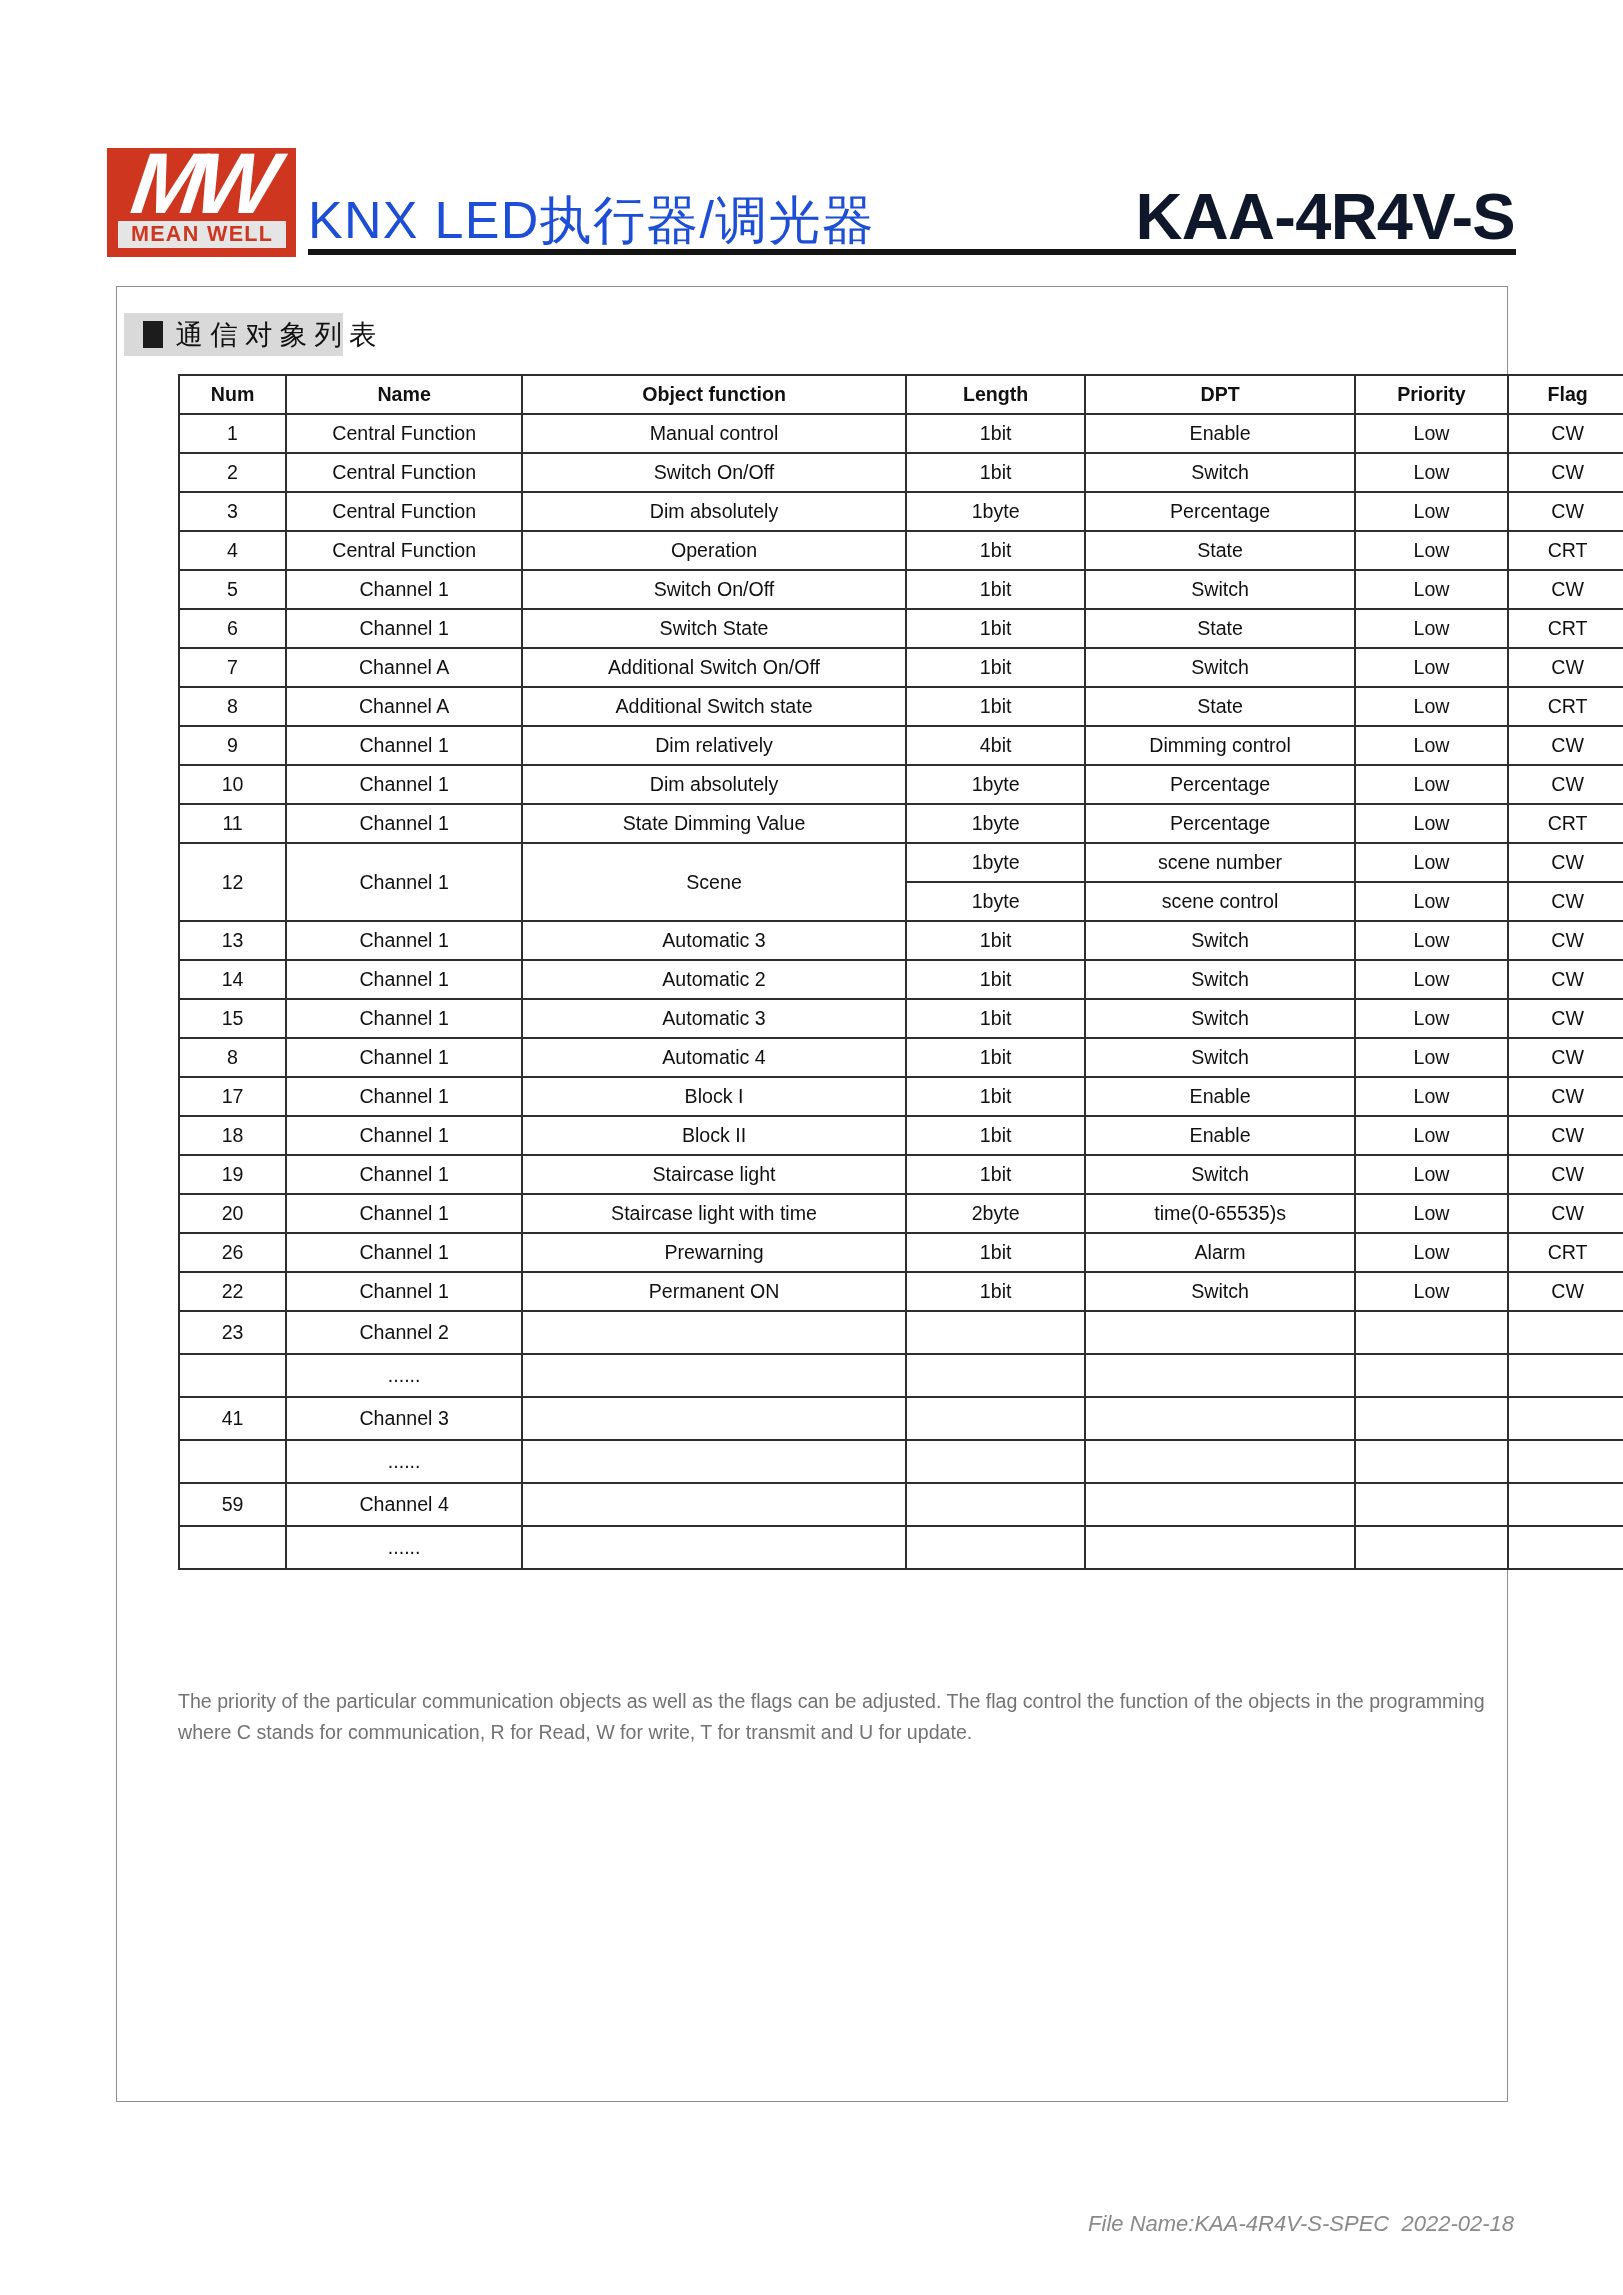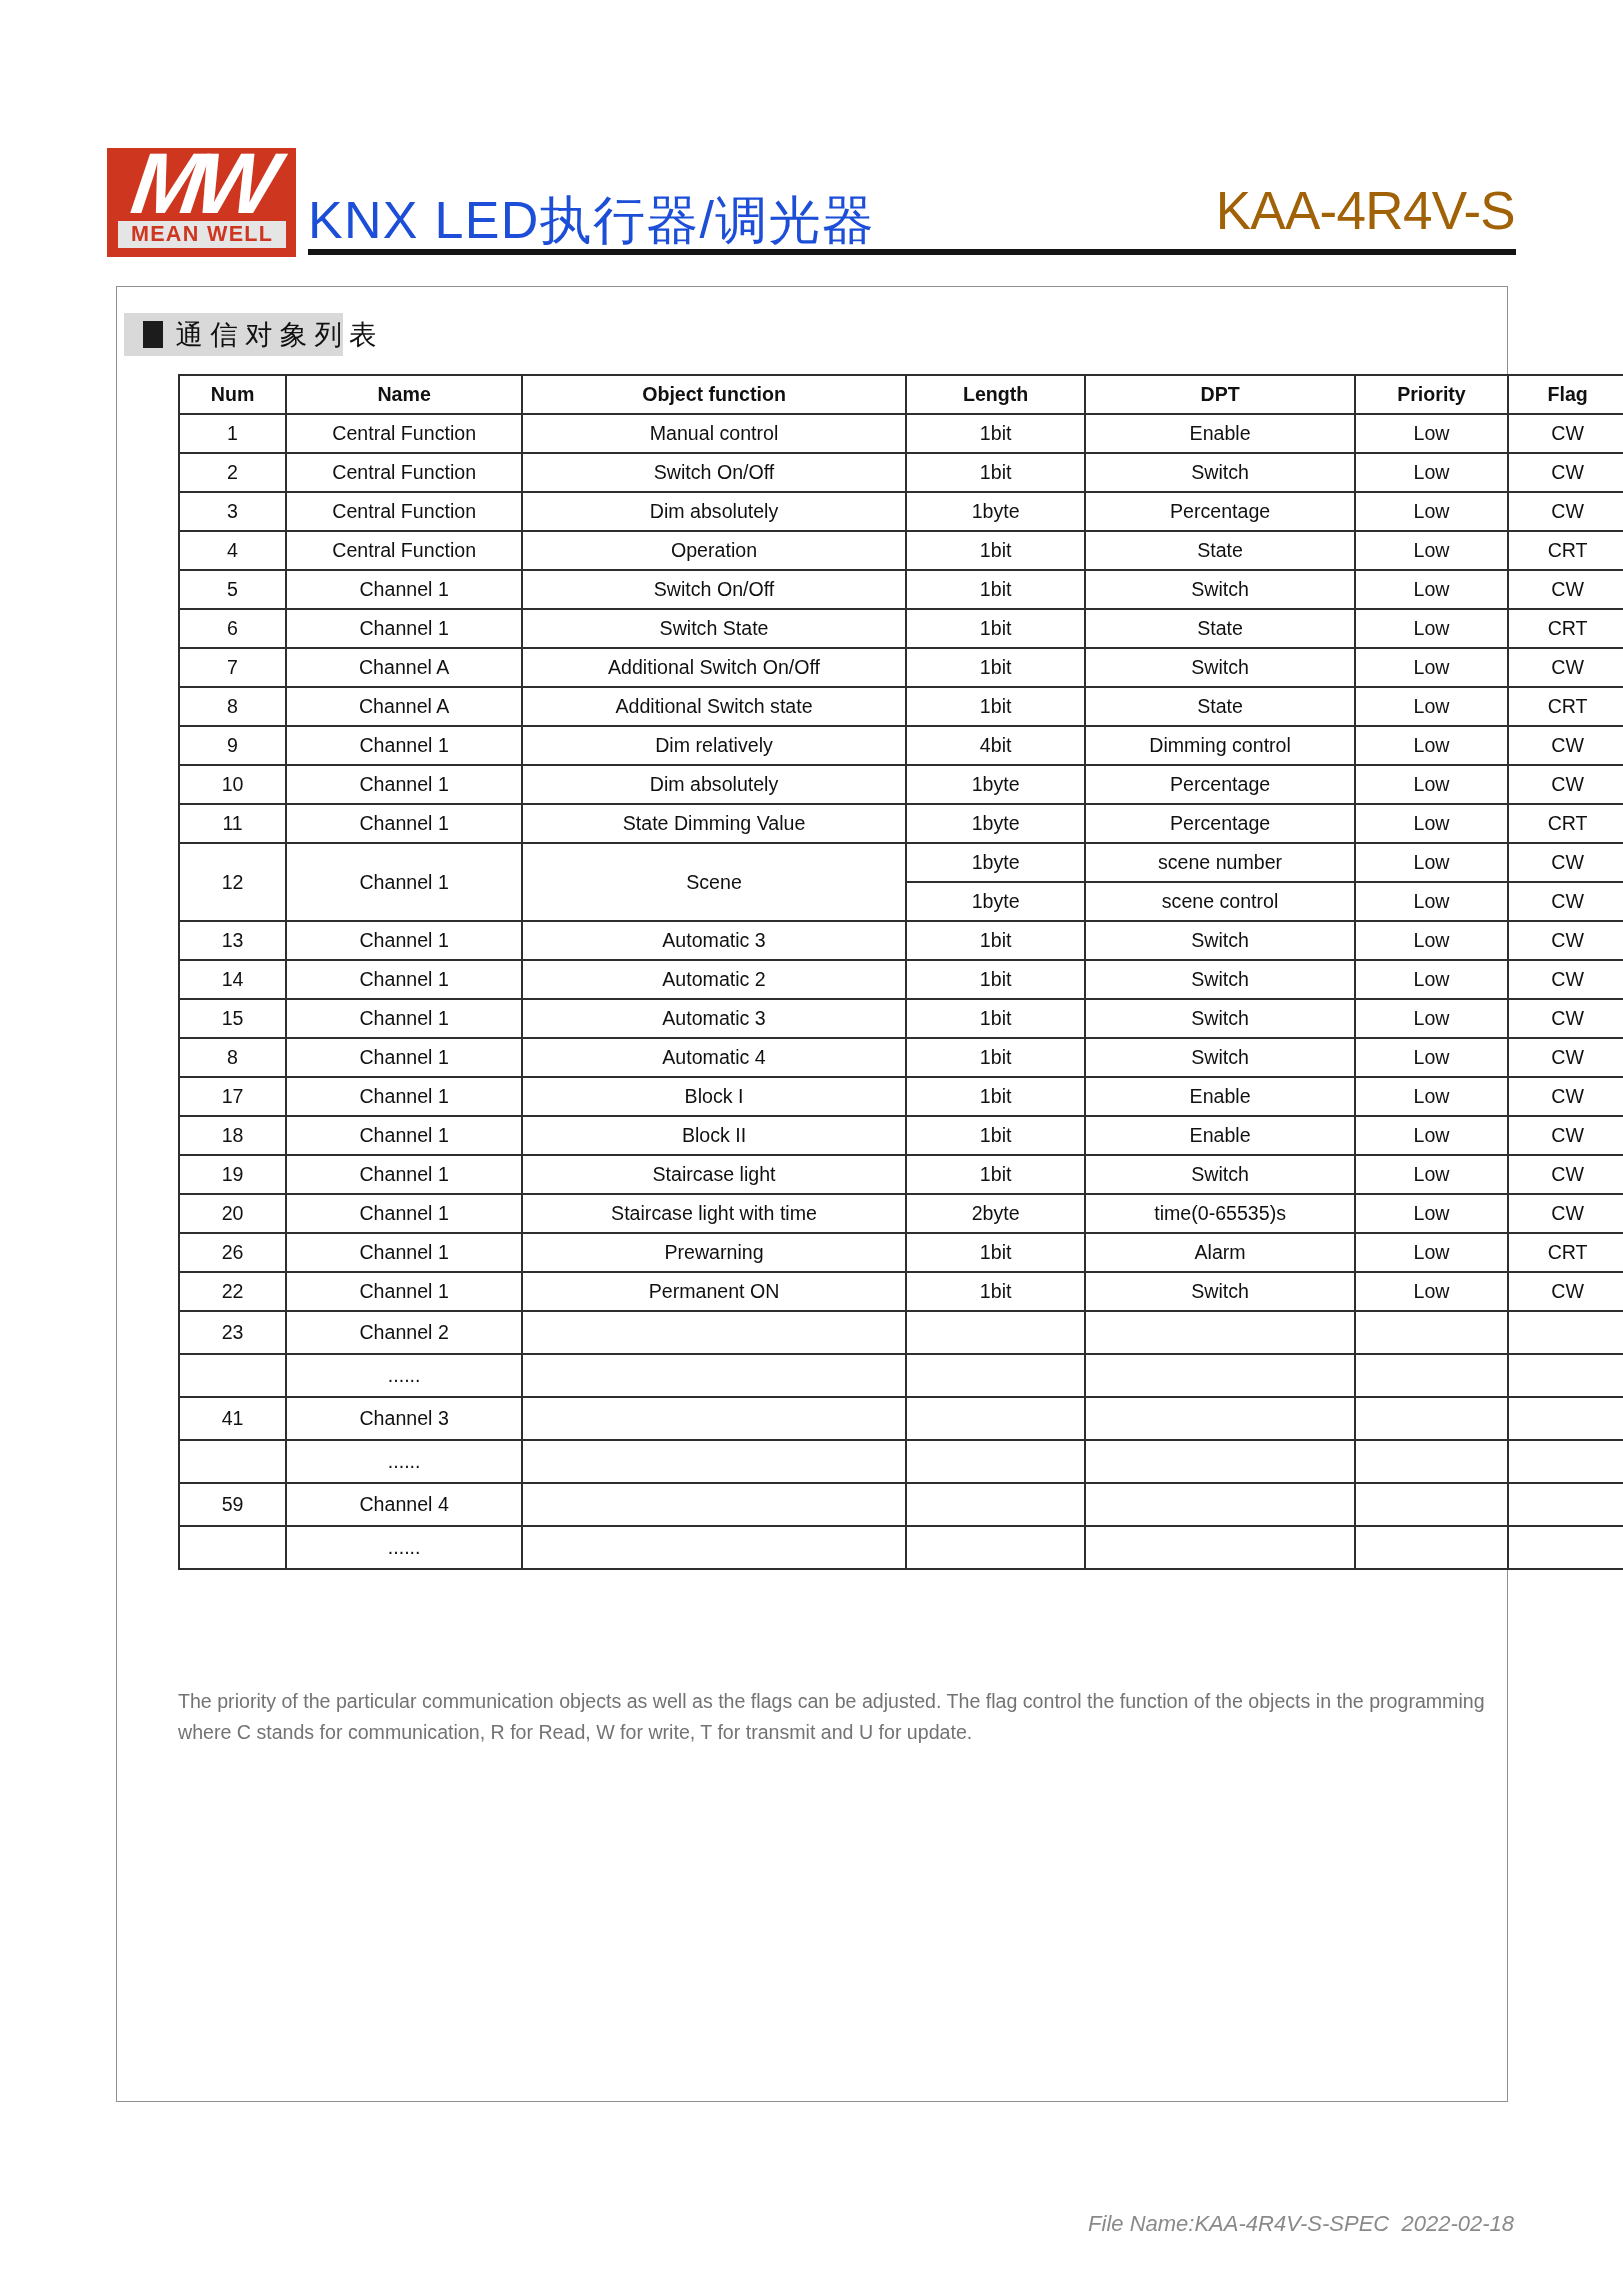--- a/index.html
+++ b/index.html
@@ -22,22 +22,22 @@
   .logo-strip {
     position:absolute; left:11px; right:9.8px; bottom:9.2px; height:27px;
     background:#e5e5e5; display:flex; align-items:center; justify-content:center;
   }
   .logo-strip span { color:#cf3620; font-weight:bold; font-size:21.6px; letter-spacing:1.3px; white-space:nowrap; }
   .title-zh {
     position:absolute; left:308px; top:194px; font-size:52px; line-height:1;
     white-space:nowrap; letter-spacing:1.3px; color:#1d4ed8;
   }
   .model {
-    position:absolute; top:184px; right:108px; font-size:53px; font-weight:normal;
-    line-height:1; letter-spacing:-0.7px; white-space:nowrap; color:#a16207;
+    position:absolute; top:184px; right:108px; font-size:65px; font-weight:bold;
+    line-height:1; letter-spacing:-0.7px; white-space:nowrap; color:#0f172a;
   }
   .header-rule { position:absolute; left:308px; top:249px; width:1208px; height:5.9px; background:#141414; }
 
   
   .content-box { position:absolute; left:116px; top:286px; width:1392px; height:1816px; border:1.3px solid #8f8f8f; }
 
   .section-label {
     position:absolute; left:124px; top:313px; width:219px; height:43px;
     background:#d9d9d9; display:flex; align-items:center; padding-left:19px;
   }

